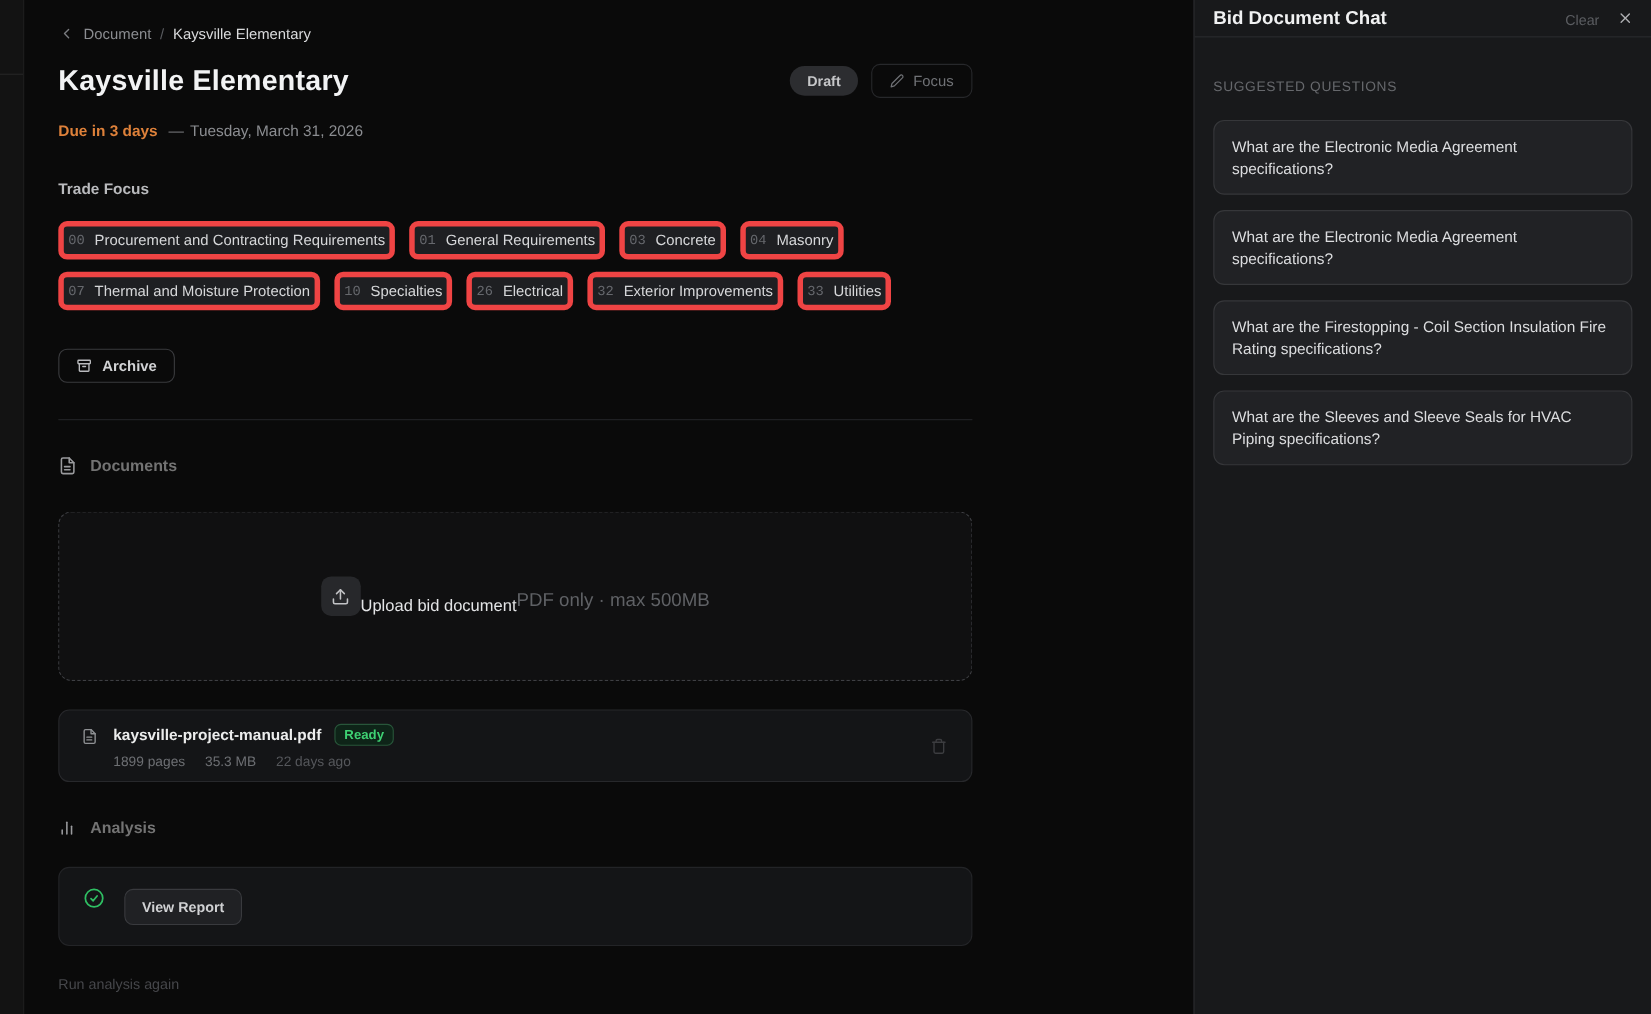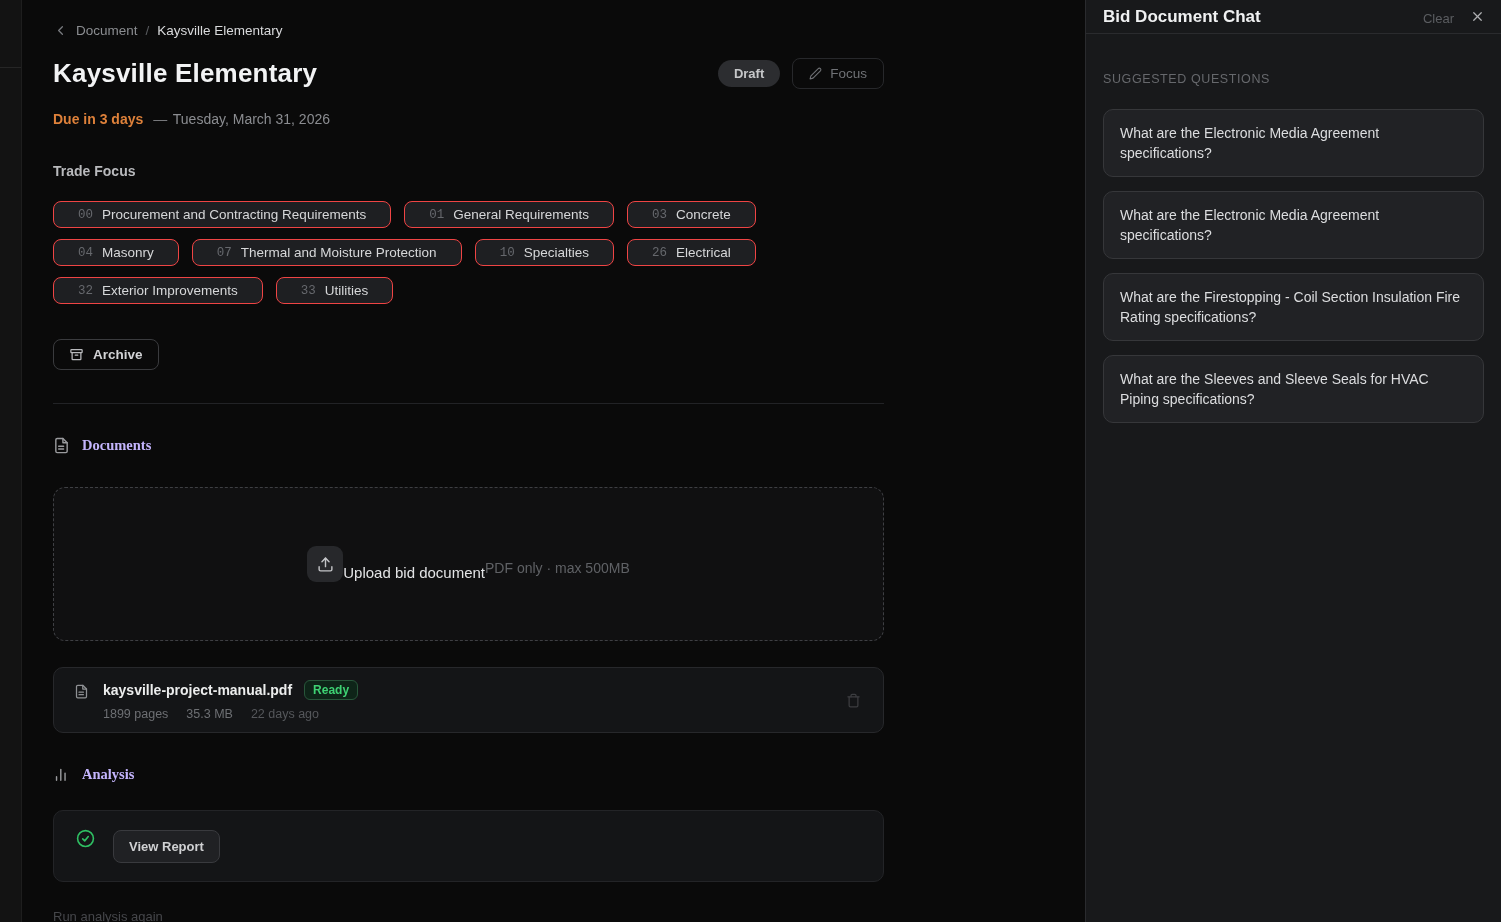--- a/index.html
+++ b/index.html
@@ -47,54 +47,54 @@
 
   .due-row { margin-top: 22px; font-size: 14px; }
   .due-highlight { color: #de813a; font-weight: 700; }
   .due-sep { color: #77787b; margin: 0 2px 0 6px; }
   .due-date { color: #8b8d91; }
 
   .tf-label { margin-top: 36px; font-size: 14px; font-weight: 700; color: #b9babd; }
   .tag-wrap { margin-top: 22px; display: flex; flex-wrap: wrap; gap: 11px 13px; width: 780px; }
   .tag {
     display: inline-flex; align-items: center; gap: 9px;
-    background: #1e1f22; border: 1px solid #ef4444; border-radius: 8px;
-    padding: 5px 24px; font-size: 13.5px; cursor: default;
+    background: #1e1f22; border: 5px solid #ef4444; border-radius: 8px;
+    padding: 5px 4px; font-size: 13.5px; cursor: default;
   }
   .tag-code { color: #66686d; font-family: "Liberation Mono", monospace; font-size: 12.5px; }
   .tag-label { color: #d6d7d9; }
 
   .btn-archive {
     margin-top: 35px;
     display: inline-flex; align-items: center; gap: 9px;
     background: transparent; border: 1px solid #3a3b3e; border-radius: 8px;
     color: #d2d3d5; padding: 7px 15px; font-size: 13.5px; font-weight: 600;
     font-family: inherit; cursor: pointer;
   }
   .btn-archive svg { color: #b9babd; }
 
   .divider { height: 1px; background: #222326; margin-top: 33px; border: 0; }
 
   .section-head { display: flex; align-items: center; gap: 12px; margin-top: 33px; }
   .section-head svg { color: #9a9b9e; }
-  .section-head .sh-label { font-size: 14.5px; font-weight: 600; color: #c4b5fd; font-family: Liberation Serif, serif; }
+  .section-head .sh-label { font-size: 14.5px; font-weight: 600; color: #737373; }
 
   .dropzone {
     margin-top: 33px; height: 154px;
     border: 1.5px dashed #3e3f43; border-radius: 12px;
     background: #101011;
     display: flex; align-items: center; justify-content: center;
     cursor: pointer;
   }
   .upload-box {
     width: 36px; height: 36px; border-radius: 9px; background: #27282b;
     display: flex; align-items: center; justify-content: center; color: #c3c4c7;
   }
   .upload-title { margin-top: 17px; font-size: 15px; color: #e3e4e6; }
-  .upload-hint { margin-top: 8px; font-size: 14px; color: #5f6165; }
+  .upload-hint { margin-top: 8px; font-size: 17px; color: #5f6165; }
 
   .file-card {
     margin-top: 26px; height: 66px;
     background: #141517; border: 1px solid #27282b; border-radius: 10px;
     display: flex; align-items: center; padding: 0 18px 0 20px; cursor: pointer;
   }
   .file-icon { color: #8f9194; margin-right: 14px; margin-top: -18px; }
   .file-info { flex: 1 1 auto; }
   .file-top { display: flex; align-items: center; gap: 12px; }
   .file-name { font-size: 14px; font-weight: 700; color: #eceded; }

